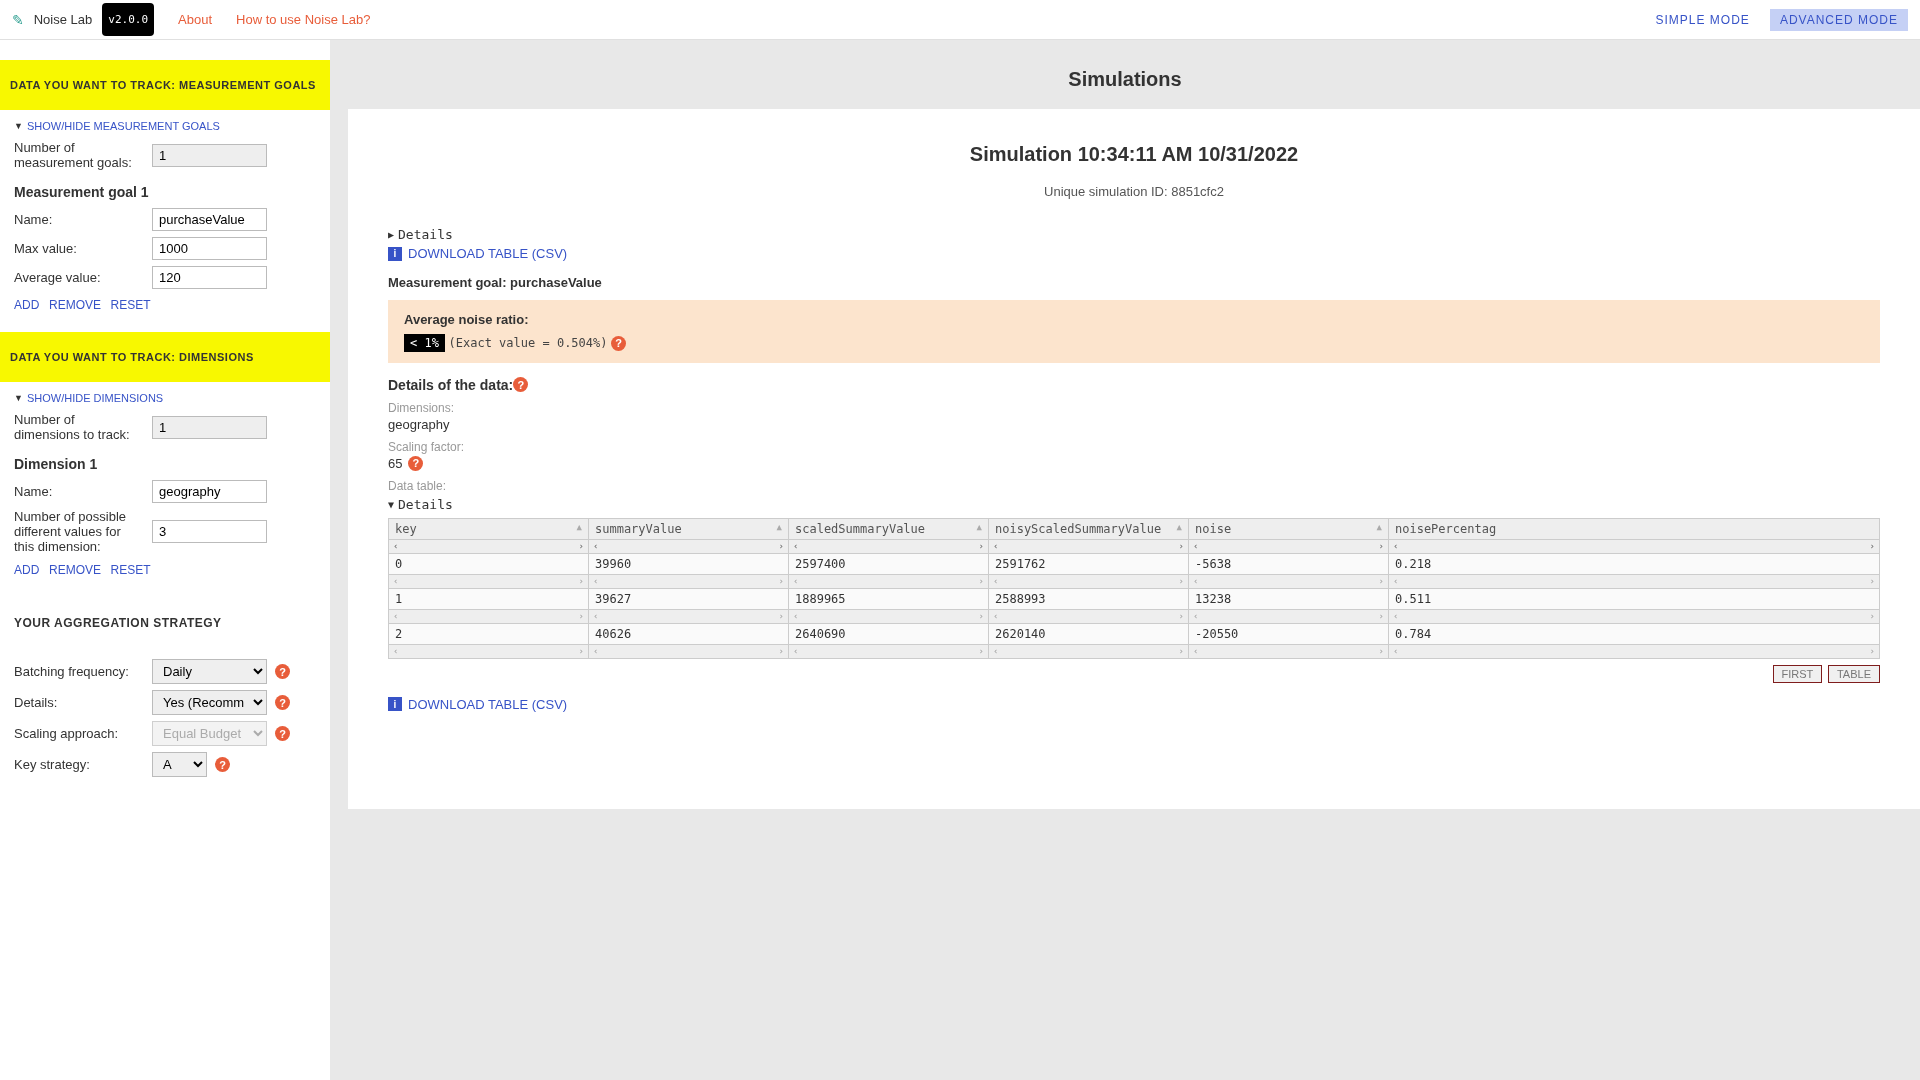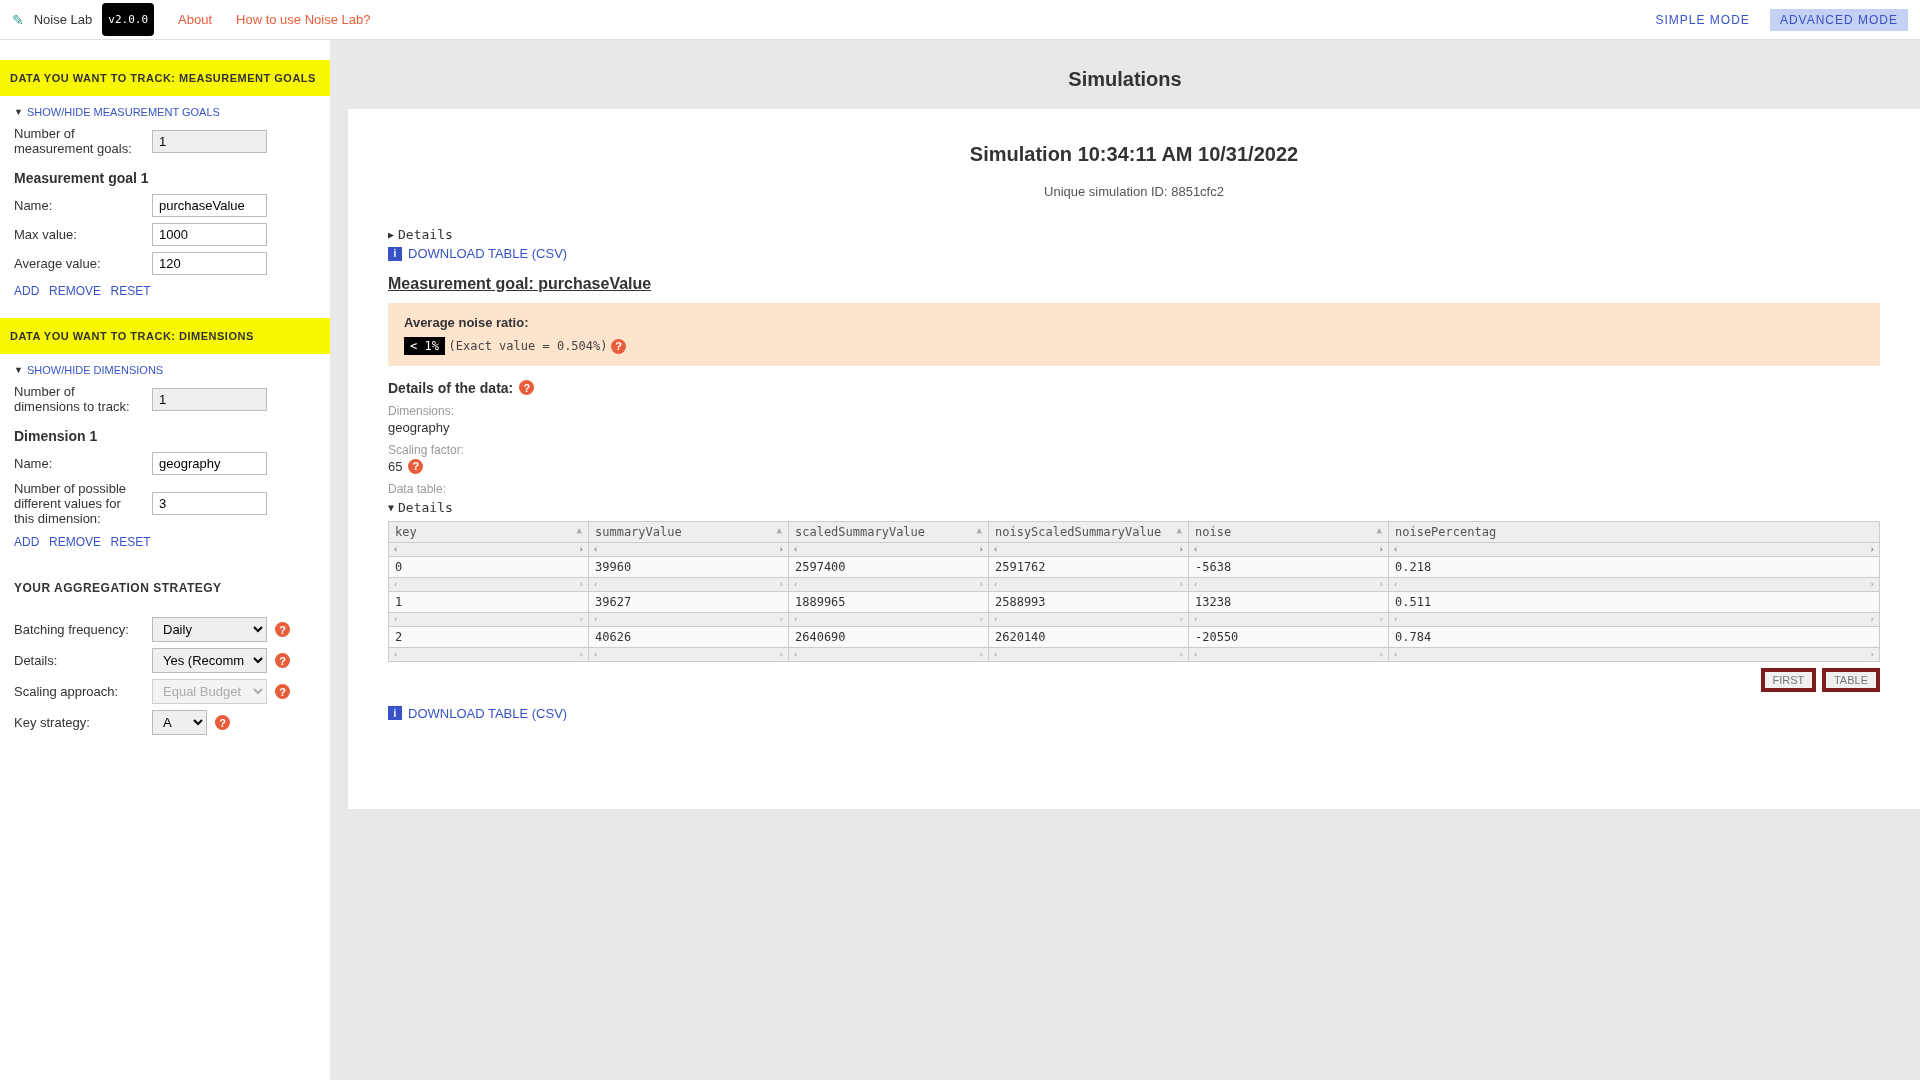--- a/index.html
+++ b/index.html
@@ -30,21 +30,21 @@
   .main { display: flex; height: calc(100vh - 40px); }
   .sidebar {
     width: 330px;
     background: #fff;
     overflow-y: auto;
     padding: 0 14px 14px 14px;
     position: relative;
   }
   .section-header {
     background: #f2f2f2;
-    padding: 12px 10px;
+    padding: 19px 10px;
     font-size: 11px;
     font-weight: bold;
     letter-spacing: 0.5px;
     color: #333;
     margin: 20px -14px 10px -14px;
   }
   .highlight-yellow {
     background: #f8f800 !important;
   }
   .toggle-link { color: #3753c7; font-size: 11px; cursor: pointer; display: flex; align-items: center; gap: 4px; margin-bottom: 8px; }
@@ -101,39 +101,39 @@
     padding: 24px 40px;
     min-height: 700px;
   }
   .sim-card h2 { text-align: center; font-size: 20px; margin: 10px 0 18px 0; }
   .sim-id { text-align: center; color: #555; font-size: 13px; margin-bottom: 28px; }
   .section-label { font-size: 12px; font-weight: bold; letter-spacing: 0.5px; color: #444; margin: 18px 0 10px 0; }
   .details-row { font-family: monospace; font-size: 13px; color: #333; margin: 4px 0; display:flex; align-items:center; gap:4px;}
   .details-arrow { font-size: 10px; }
   .dl-link { color: #3753c7; text-decoration: none; font-size: 13px; cursor:pointer; display:flex; align-items:center; gap:6px;}
   .info-icon { display:inline-flex; width:14px;height:14px;background:#3753c7;color:#fff;font-size:10px;align-items:center;justify-content:center;font-weight:bold;}
-  .mg-label { font-weight: bold; font-size: 16px; margin: 14px 0 4px 0; text-decoration: underline; }
+  .mg-label { font-weight: bold; font-size: 13px; margin: 14px 0 4px 0; }
   .noise-box {
     background: #fce4cd;
     padding: 12px 16px;
     margin: 10px 0;
   }
   .noise-box .noise-title { font-weight: bold; margin-bottom: 8px; }
   .noise-badge { background:#000; color:#fff; padding:2px 6px; font-family:monospace; font-size:12px; }
   .noise-exact { font-family: monospace; font-size: 12px; color:#444; }
-  .detail-label { font-weight: bold; font-size: 14px; margin: 14px 0 6px 0; display:flex;align-items:center;gap:6px;}
+  .detail-label { font-weight: bold; font-size: 14px; margin: 14px 0 6px 0; display:flex;align-items:center;}
   .meta-label { color:#999; font-size:12px; margin-top:8px;}
   .meta-value { font-size:13px; color:#333; margin-top:2px; display:flex;align-items:center;gap:6px;}
   table.data { width: 100%; border-collapse: collapse; font-family: monospace; font-size: 12px; margin-top:6px;}
   table.data th, table.data td { border: 1px solid #ccc; padding: 3px 6px; text-align: left; background:#fafafa;}
   table.data th { background: #eee; font-weight: normal; color:#555; position:relative;}
   table.data tr.filter td, table.data tr.filter th { background:#eee; height:14px; padding:1px 4px;}
   .sort-arrow { float:right; color:#aaa; font-size:9px;}
   .pager { text-align: right; margin-top: 6px; }
-  .pager button { background:#f0f0f0; border:4px solid #7f1d1d; padding:2px 8px; font-size:11px; color:#777; margin-left:2px;}
+  .pager button { background:#f0f0f0; border:1px solid #7f1d1d; padding:2px 8px; font-size:11px; color:#777; margin-left:2px;}
   .col-key{width:200px;} .col-sv{width:200px;} .col-ssv{width:200px;} .col-nssv{width:200px;} .col-noise{width:200px;}
   .arrow-cell { color:#999; font-size:9px; }
   .arrow-cell::before{content:"\2039";float:left;}
   .arrow-cell::after{content:"\203A";float:right;}
 </style>
 </head>
 <body>
 
 <div class="topbar">
   <div class="topbar-left">

